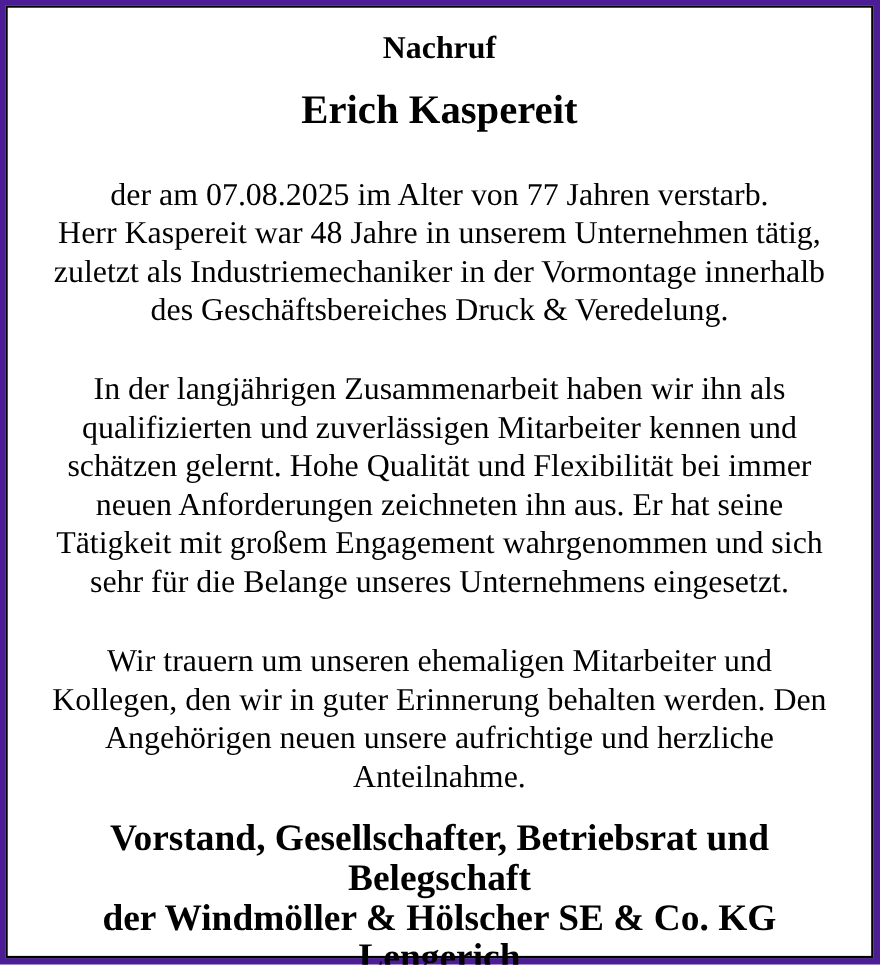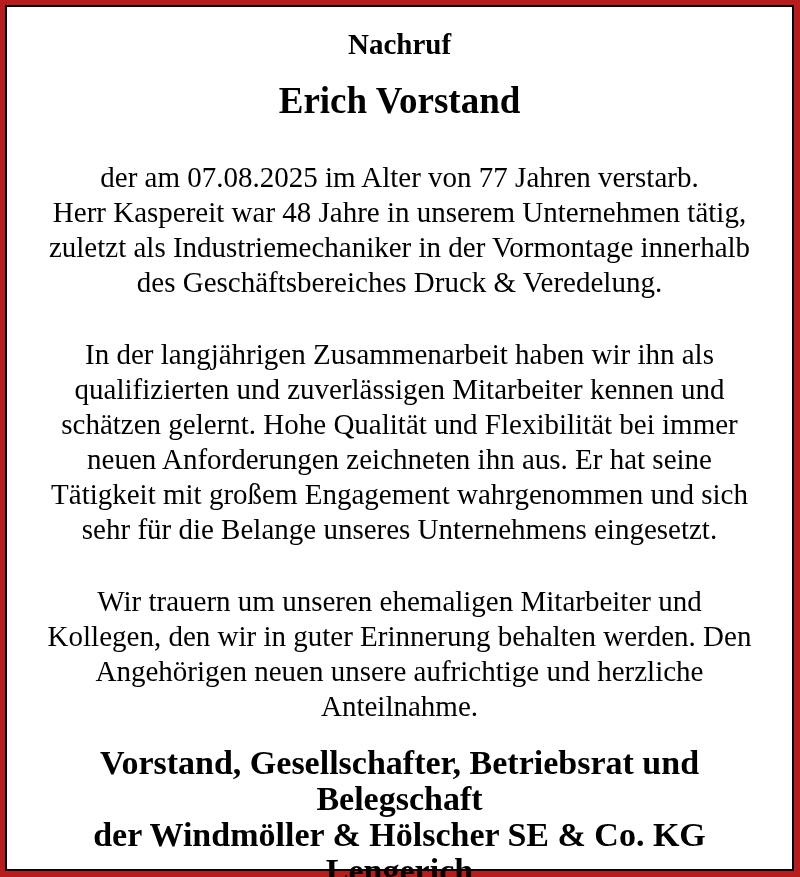--- a/index.html
+++ b/index.html
@@ -8,21 +8,21 @@
     height: 877px;
     background: #ffffff;
     font-family: "Liberation Serif", "DejaVu Serif", serif;
     color: #000000;
     overflow: hidden;
   }
   .page {
     position: relative;
     width: 800px;
     height: 877px;
-    background: #b91c1c;
+    background: #4c1d95;
   }
   .notice-frame {
     position: absolute;
     left: 5px;
     top: 5px;
     width: 789px;
     height: 866px;
     border: 2px solid #000000;
     background: #ffffff;
     padding: 19px 20px 0 20px;
@@ -59,21 +59,21 @@
     line-height: 36px;
     font-weight: bold;
   }
 </style>
 </head>
 <body>
 
 <div class="page">
   <div class="notice-frame">
     <div class="block heading">Nachruf</div>
-    <div class="block deceased-name">Erich Vorstand</div>
+    <div class="block deceased-name">Erich Kaspereit</div>
     <div class="block body-paragraph">der am 07.08.2025 im Alter von 77 Jahren verstarb.
 Herr Kaspereit war 48 Jahre in unserem Unternehmen tätig,
 zuletzt als Industriemechaniker in der Vormontage innerhalb
 des Geschäftsbereiches Druck &amp; Veredelung.</div>
     <div class="block body-paragraph">In der langjährigen Zusammenarbeit haben wir ihn als
 qualifizierten und zuverlässigen Mitarbeiter kennen und
 schätzen gelernt. Hohe Qualität und Flexibilität bei immer
 neuen Anforderungen zeichneten ihn aus. Er hat seine
 Tätigkeit mit großem Engagement wahrgenommen und sich
 sehr für die Belange unseres Unternehmens eingesetzt.</div>

